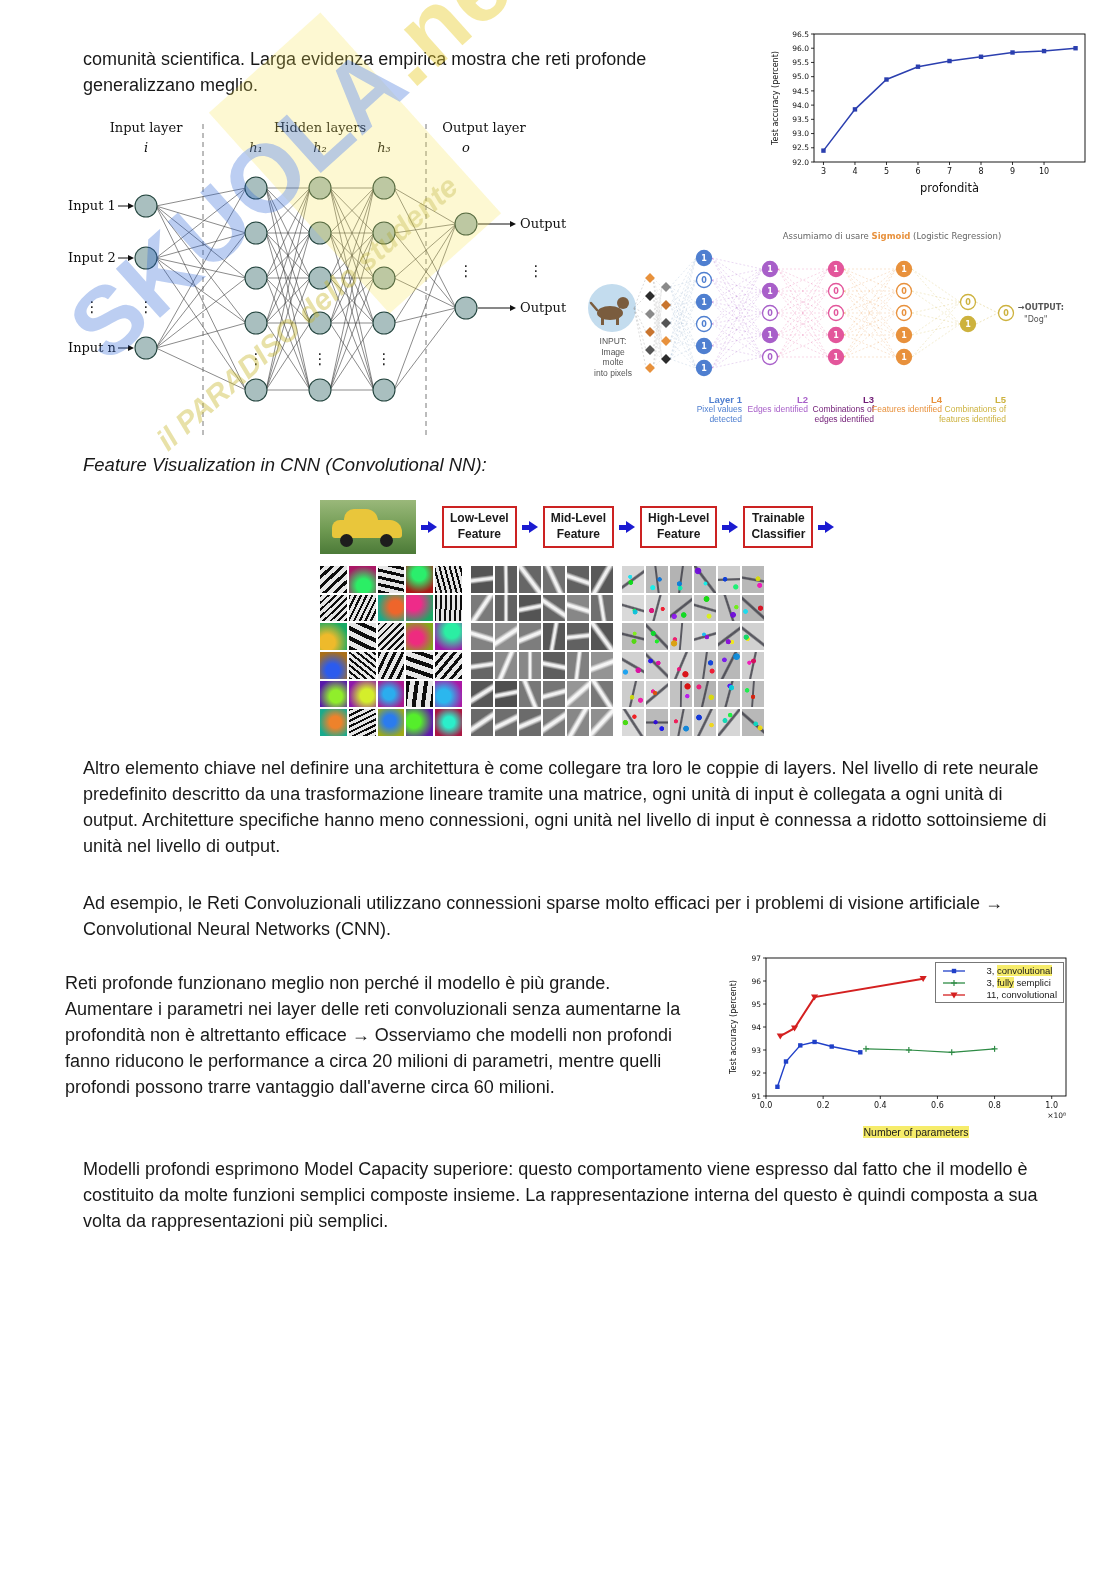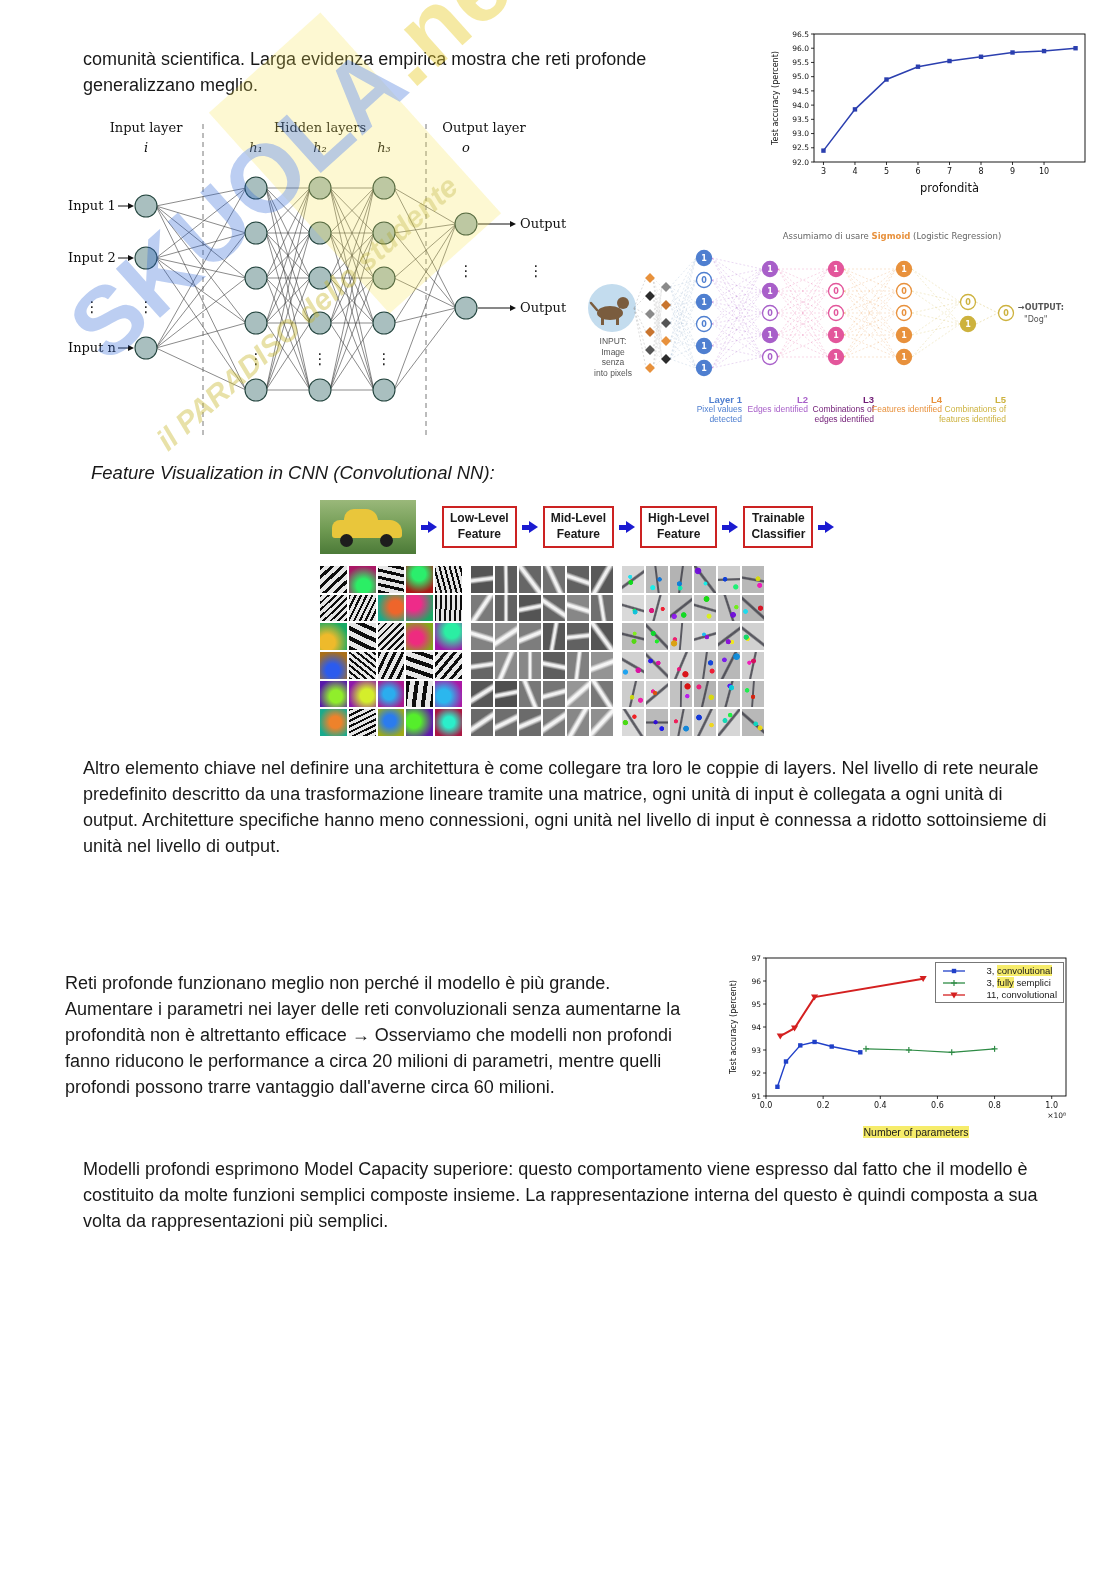--- a/index.html
+++ b/index.html
@@ -4,21 +4,21 @@
 <style>
   html,body{margin:0;padding:0;background:#ffffff;}
   .page{position:relative;width:1118px;height:1579px;background:#fff;overflow:hidden;
         font-family:"Liberation Sans", sans-serif;color:#191919;}
   .body-text{position:absolute;margin:0;font-size:18px;line-height:26px;color:#191919;}
   .p1{left:83px;top:46px;width:660px;}
   .p2{left:83px;top:755px;width:965px;}
   .p3{left:83px;top:890px;width:965px;}
   .p4{left:65px;top:970px;width:630px;}
   .p5{left:83px;top:1156px;width:985px;}
-  .heading-italic{position:absolute;left:83px;top:454px;margin:8px;font-style:italic;font-size:18.5px;}
+  .heading-italic{position:absolute;left:83px;top:454px;margin:0;font-style:italic;font-size:18.5px;}
 
   .nn{position:absolute;left:68px;top:116px;width:500px;height:330px;}
   .dog{position:absolute;left:572px;top:230px;width:505px;height:228px;}
   .dog svg{position:absolute;left:0;top:0;}
   .dog-col-label{position:absolute;top:164px;width:76px;text-align:right;}
   .dcl-name{font-size:9.5px;font-weight:bold;}
   .dcl-desc{font-size:8.5px;line-height:1.15;}
   #dog-input-caption{position:absolute;left:4px;top:106px;width:74px;text-align:center;
     font-size:8.5px;color:#555;line-height:1.25;}
 
@@ -476,21 +476,21 @@
         <circle cx="396" cy="94" r="7.5" fill="#cdb23e" stroke="#cdb23e" stroke-width="1.3"></circle>
         <text x="396" y="96.8" font-size="8" text-anchor="middle" fill="#fff" font-family="&quot;DejaVu Sans&quot;, sans-serif" font-weight="bold">1</text>
         <circle cx="434" cy="83" r="7.5" fill="#fff" stroke="#cdb23e" stroke-width="1.3"></circle>
         <text x="434" y="85.8" font-size="8" text-anchor="middle" fill="#cdb23e" font-family="&quot;DejaVu Sans&quot;, sans-serif" font-weight="bold">0</text>
         <text x="446" y="80" font-size="8" text-anchor="start" fill="#555" font-family="&quot;DejaVu Sans&quot;, sans-serif" font-weight="bold">→OUTPUT:</text>
         <text x="452" y="92" font-size="8" text-anchor="start" fill="#555" font-family="&quot;DejaVu Sans&quot;, sans-serif">"Dog"</text>
       </svg>
     <div id="dog-input-caption">
         <div>INPUT:</div>
         <div>Image</div>
-        <div>senza</div>
+        <div>molte</div>
         <div>into pixels</div>
       </div>
     <div id="dog-labels">
         <div class="dog-col-label" style="left: 94px; color: rgb(79, 127, 208);">
           <div class="dcl-name">Layer 1</div>
           <div class="dcl-desc">Pixel values detected</div>
         </div>
         <div class="dog-col-label" style="left: 160px; color: rgb(168, 95, 201);">
           <div class="dcl-name">L2</div>
           <div class="dcl-desc">Edges identified</div>
@@ -662,20 +662,21 @@
         <div class="ftile" style="background-color: rgb(217, 217, 217); background-image: radial-gradient(circle at 15.2897% 50.4288%, rgba(67, 218, 11, 0.95) 0px, rgba(67, 218, 11, 0.95) 10%, transparent 13%), radial-gradient(circle at 56.4553% 28.325%, rgba(242, 13, 17, 0.9) 0px, rgba(242, 13, 17, 0.9) 8%, transparent 11%), linear-gradient(57deg, transparent 44%, rgba(50, 50, 60, 0.75) 48%, rgba(50, 50, 60, 0.75) 52%, transparent 56%);"></div>
         <div class="ftile" style="background-color: rgb(186, 186, 186); background-image: radial-gradient(circle at 43.4228% 49.2582%, rgba(46, 11, 218, 0.95) 0px, rgba(46, 11, 218, 0.95) 10%, transparent 13%), radial-gradient(circle at 71.6038% 72.6467%, rgba(17, 13, 242, 0.9) 0px, rgba(17, 13, 242, 0.9) 8%, transparent 11%), linear-gradient(0deg, transparent 44%, rgba(50, 50, 60, 0.75) 48%, rgba(50, 50, 60, 0.75) 52%, transparent 56%);"></div>
         <div class="ftile" style="background-color: rgb(199, 199, 199); background-image: radial-gradient(circle at 72.9624% 72.6074%, rgba(11, 132, 218, 0.95) 0px, rgba(11, 132, 218, 0.95) 10%, transparent 13%), radial-gradient(circle at 26.8646% 45.6624%, rgba(242, 13, 78, 0.9) 0px, rgba(242, 13, 78, 0.9) 8%, transparent 11%), linear-gradient(101deg, transparent 44%, rgba(50, 50, 60, 0.75) 48%, rgba(50, 50, 60, 0.75) 52%, transparent 56%);"></div>
         <div class="ftile" style="background-color: rgb(204, 204, 204); background-image: radial-gradient(circle at 22.7958% 31.4424%, rgba(11, 49, 218, 0.95) 0px, rgba(11, 49, 218, 0.95) 10%, transparent 13%), radial-gradient(circle at 79.6757% 59.5966%, rgba(242, 215, 13, 0.9) 0px, rgba(242, 215, 13, 0.9) 8%, transparent 11%), linear-gradient(116deg, transparent 44%, rgba(50, 50, 60, 0.75) 48%, rgba(50, 50, 60, 0.75) 52%, transparent 56%);"></div>
         <div class="ftile" style="background-color: rgb(214, 214, 214); background-image: radial-gradient(circle at 31.7838% 42.776%, rgba(11, 218, 180, 0.95) 0px, rgba(11, 218, 180, 0.95) 10%, transparent 13%), radial-gradient(circle at 55.2919% 22.5421%, rgba(13, 242, 55, 0.9) 0px, rgba(13, 242, 55, 0.9) 8%, transparent 11%), linear-gradient(129deg, transparent 44%, rgba(50, 50, 60, 0.75) 48%, rgba(50, 50, 60, 0.75) 52%, transparent 56%);"></div>
         <div class="ftile" style="background-color: rgb(184, 184, 184); background-image: radial-gradient(circle at 62.2888% 54.8532%, rgba(11, 218, 194, 0.95) 0px, rgba(11, 218, 194, 0.95) 10%, transparent 13%), radial-gradient(circle at 82.2728% 70.1642%, rgba(242, 223, 13, 0.9) 0px, rgba(242, 223, 13, 0.9) 8%, transparent 11%), linear-gradient(41deg, transparent 44%, rgba(50, 50, 60, 0.75) 48%, rgba(50, 50, 60, 0.75) 52%, transparent 56%);"></div>
       </div>
   </div>
 
   <p class="body-text p2">Altro elemento chiave nel definire una architettura è come collegare tra loro le coppie di layers. Nel livello di rete neurale predefinito descritto da una trasformazione lineare tramite una matrice, ogni unità di input è collegata a ogni unità di output. Architetture specifiche hanno meno connessioni, ogni unità nel livello di input è connessa a ridotto sottoinsieme di unità nel livello di output.</p>
+  <p class="body-text p3">Ad esempio, le Reti Convoluzionali utilizzano connessioni sparse molto efficaci per i problemi di visione artificiale → Convolutional Neural Networks (CNN).</p>
   <p class="body-text p4">Reti profonde funzionano meglio non perché il modello è più grande. Aumentare i parametri nei layer delle reti convoluzionali senza aumentarne la profondità non è altrettanto efficace → Osserviamo che modelli non profondi fanno riducono le performance a circa 20 milioni di parametri, mentre quelli profondi possono trarre vantaggio dall'averne circa 60 milioni.</p>
 
   <div class="chart2">
     <svg id="chart2-svg" width="350" height="192">
         <rect x="40" y="8" width="300" height="138" fill="#fff" stroke="#000" stroke-width="0.9"></rect>
         <line x1="37" y1="146" x2="40" y2="146" stroke="#000" stroke-width="0.8"></line>
         <text x="35" y="148.7" font-size="7.5" text-anchor="end" fill="#111" font-family="&quot;DejaVu Sans&quot;, sans-serif">91</text>
         <line x1="37" y1="123" x2="40" y2="123" stroke="#000" stroke-width="0.8"></line>
         <text x="35" y="125.7" font-size="7.5" text-anchor="end" fill="#111" font-family="&quot;DejaVu Sans&quot;, sans-serif">92</text>
         <line x1="37" y1="100" x2="40" y2="100" stroke="#000" stroke-width="0.8"></line>

